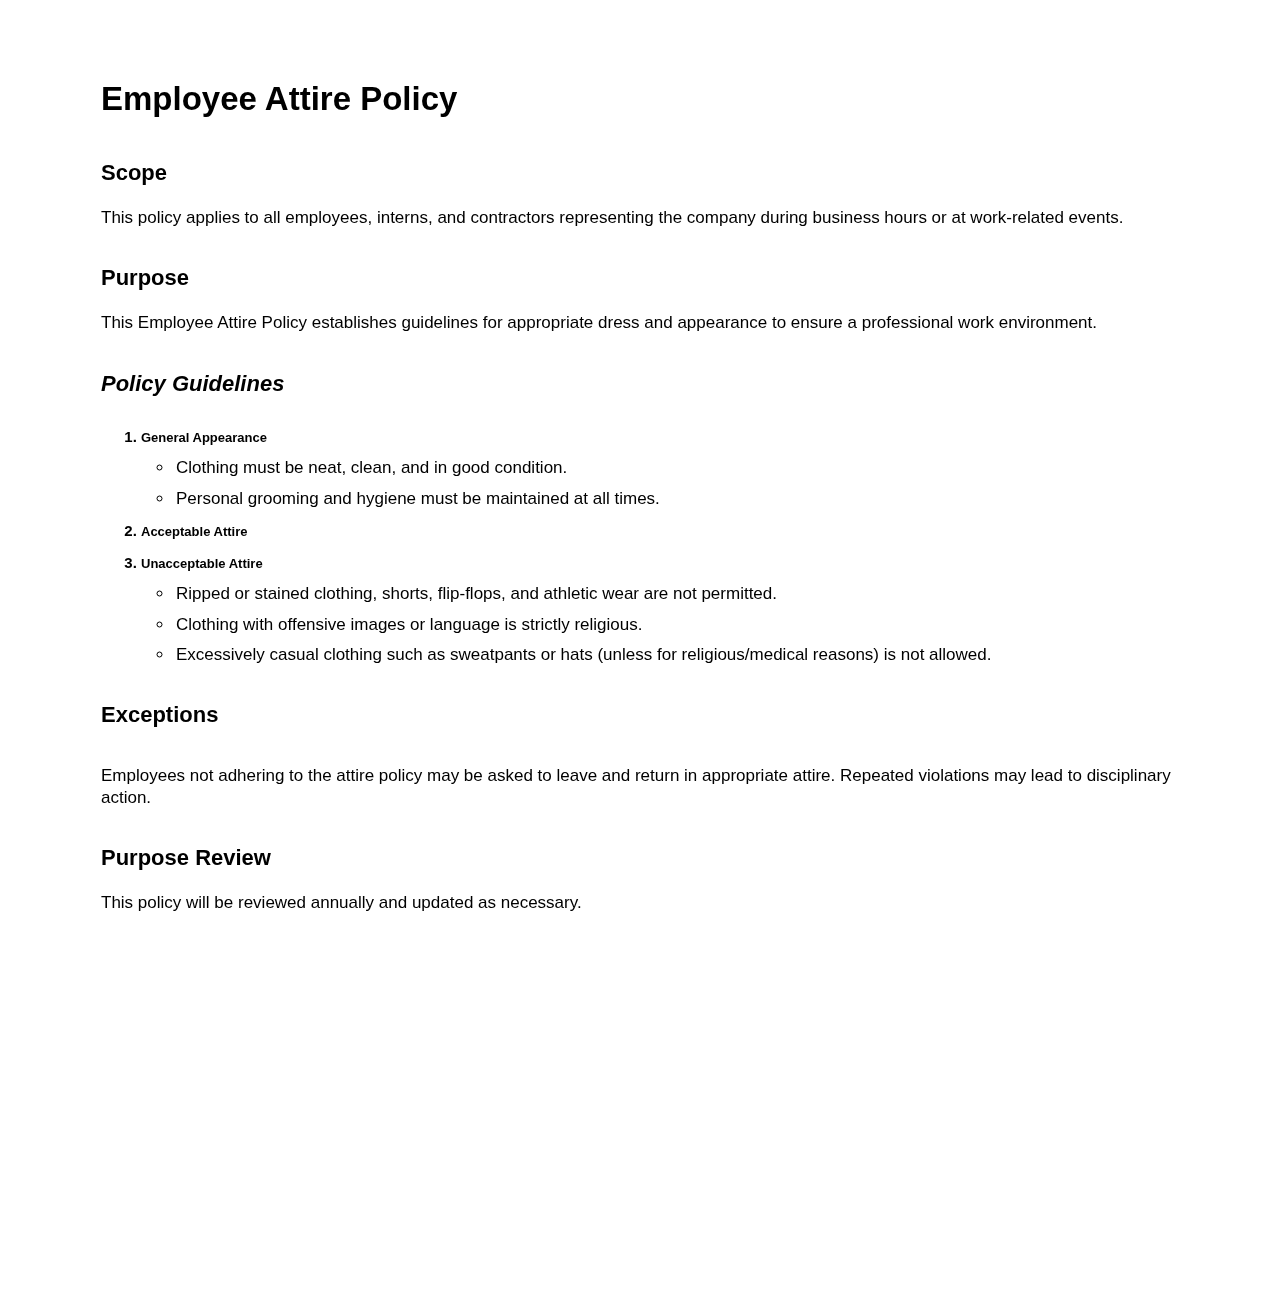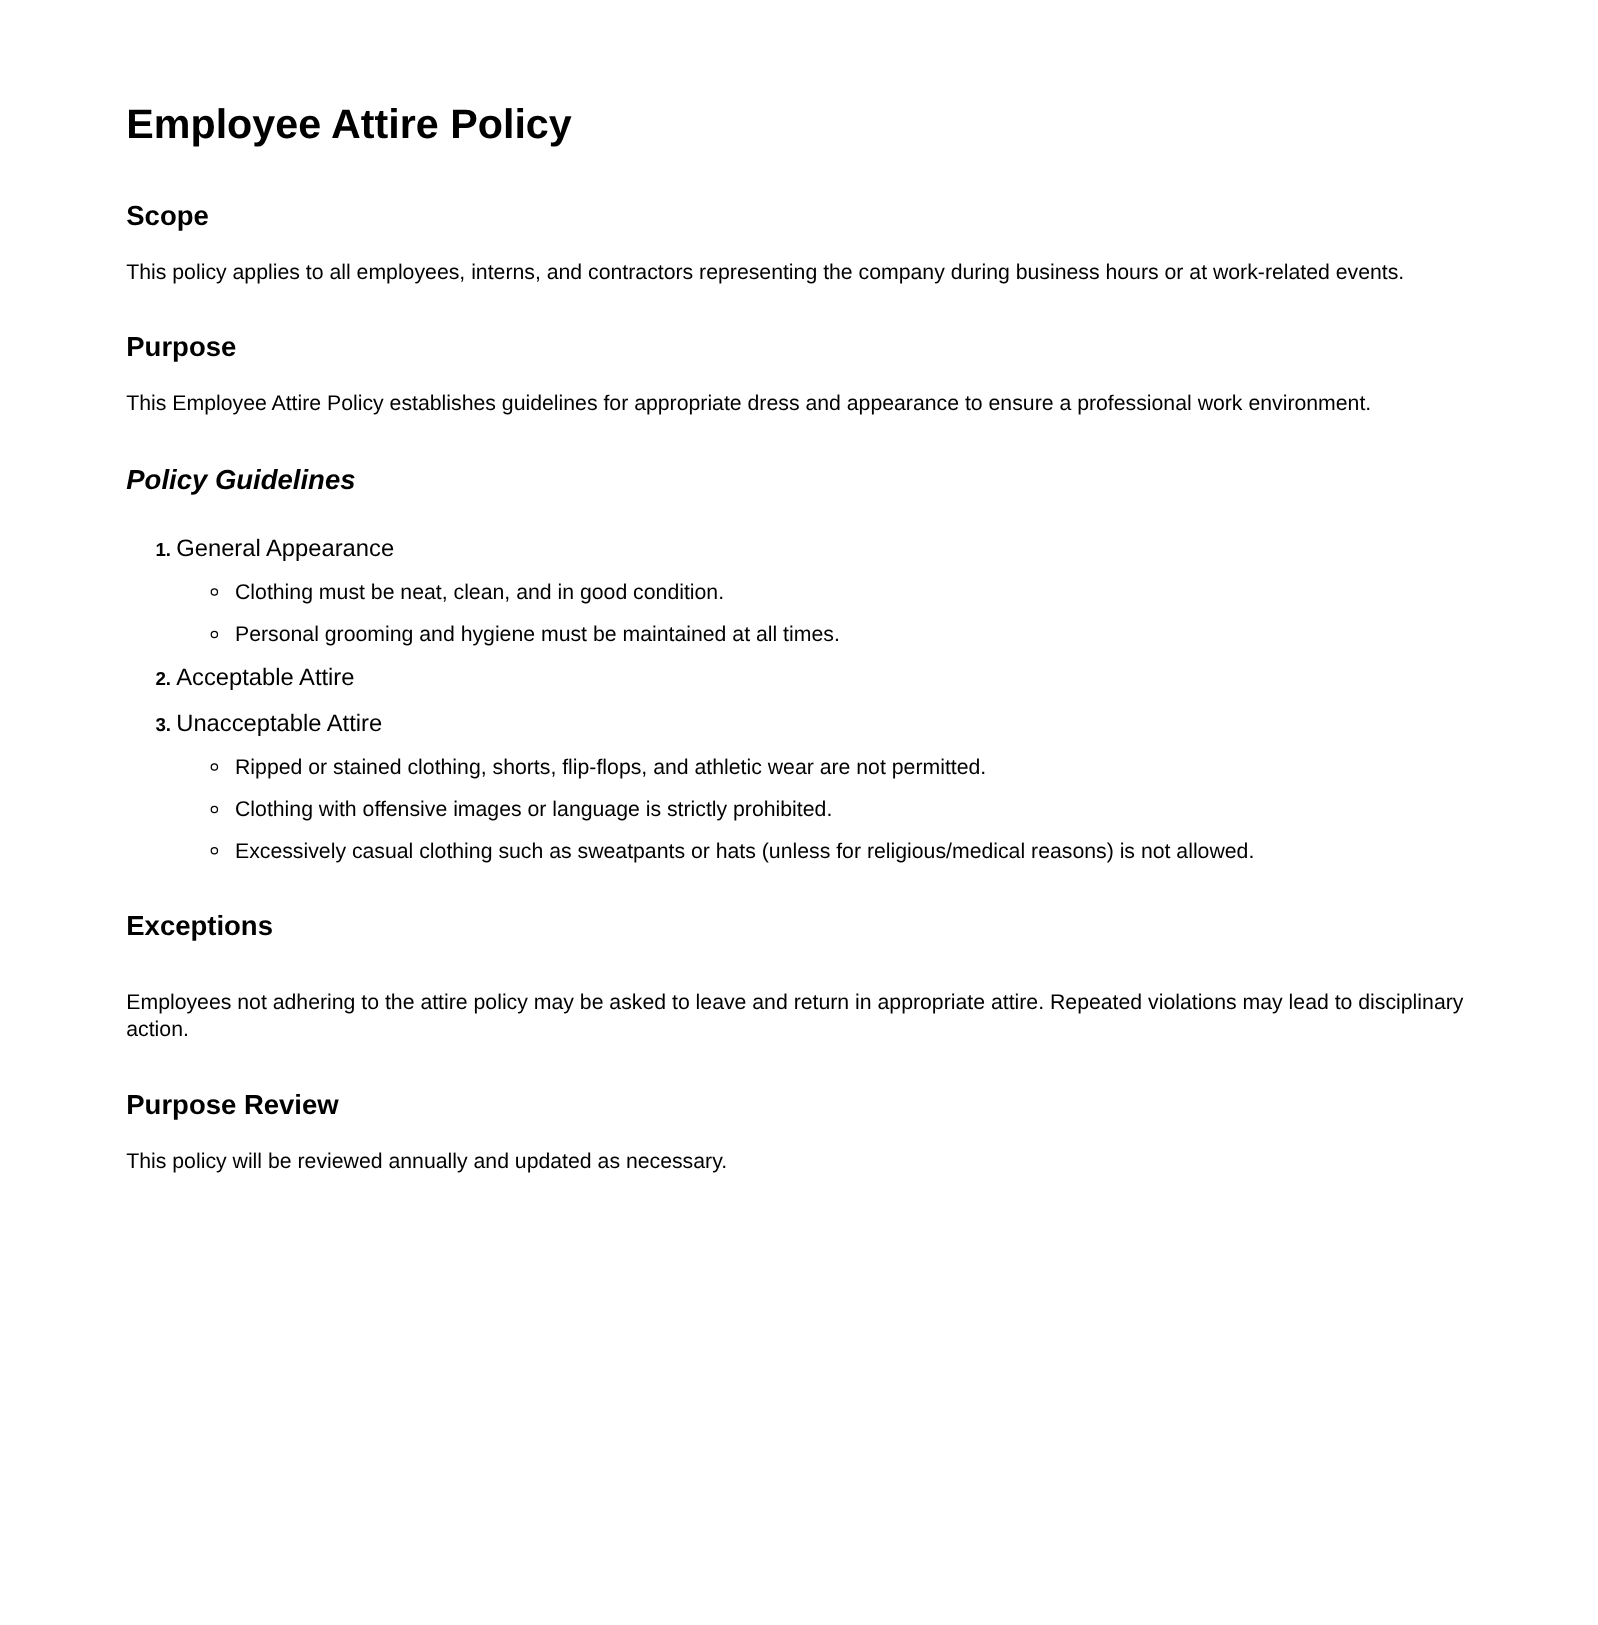--- a/index.html
+++ b/index.html
@@ -55,34 +55,34 @@
     font-size: 15px;
     font-weight: bold;
     margin: 0 0 0 0;
     padding: 0;
     line-height: 1.25;
   }
   ol.guideline-list > li + li {
     margin-top: 13px;
   }
   ol.guideline-list > li > .item-title {
-    font-weight: normal;
-    font-size: 19px;
+    font-weight: bold;
+    font-size: 13px;
   }
   ul.sub-list {
     list-style-type: circle;
     margin: 11px 0 0 0;
     padding: 0 0 0 33px;
     font-weight: normal;
   }
   ul.sub-list > li {
     font-size: 17px;
     font-weight: normal;
     line-height: 1.25;
-    margin: 12px;
+    margin: 0;
     padding-left: 2px;
   }
   ul.sub-list > li + li {
     margin-top: 9px;
   }
   .guidelines-section .section-heading {
     margin-bottom: 32px;
     font-style: italic;
   }
   .spacer-bottom {
@@ -120,21 +120,21 @@
       </li>
 
       <li>
         <span class="item-title">Acceptable Attire</span>
       </li>
 
       <li>
         <span class="item-title">Unacceptable Attire</span>
         <ul class="sub-list">
           <li>Ripped or stained clothing, shorts, flip-flops, and athletic wear are not permitted.</li>
-          <li>Clothing with offensive images or language is strictly prohibited.</li>
+          <li>Clothing with offensive images or language is strictly religious.</li>
           <li>Excessively casual clothing such as sweatpants or hats (unless for religious/medical reasons) is not allowed.</li>
         </ul>
       </li>
 
     </ol>
   </div>
 
   <div class="section">
     <h2 class="section-heading">Exceptions</h2>
   </div>

